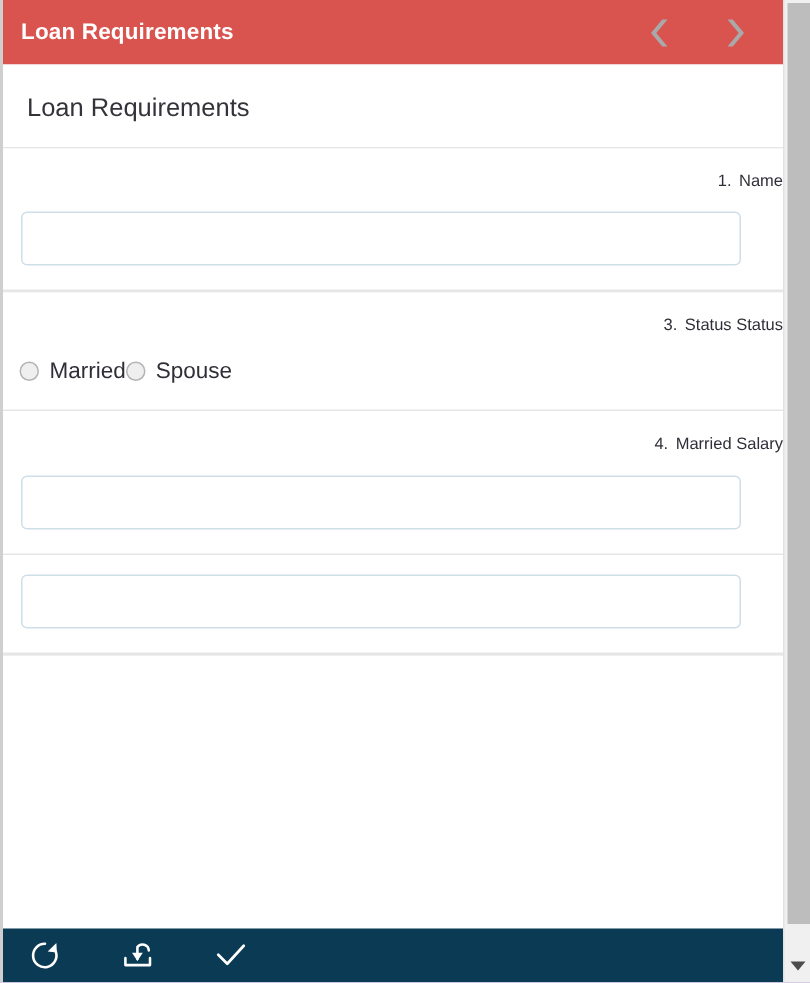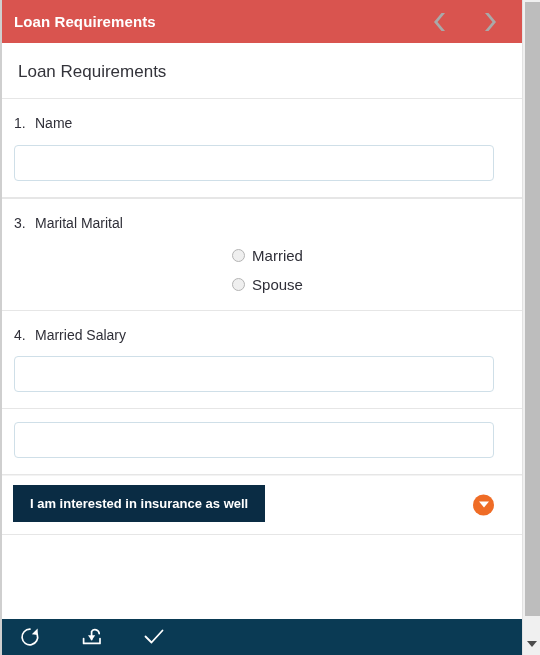--- a/index.html
+++ b/index.html
@@ -86,25 +86,26 @@
   .divider.shadowed {
     box-shadow: 0 1px 0 0 #f3f3f3;
   }
 
   
   .question {
     padding: 0;
     background: #ffffff;
   }
   .q-label {
-    font-size: 14px;
+    font-size: 11px;
     color: #2f2f38;
     padding: 16px 0 0 12px;
     line-height: 1.2;
     white-space: nowrap;
+    text-align: right;
   }
   .q-num { display: inline-block; min-width: 16px; }
   .q-text { margin-left: 5px; }
 
   .q-input-wrap {
     padding: 13px 28px 16px 12px;
   }
   .text-input {
     width: 100%;
     height: 36px;
@@ -116,22 +117,20 @@
     font-size: 14px;
     color: #333;
     padding: 0 8px;
   }
 
   
   .radio-row {
     display: flex;
     align-items: center;
     padding: 16px 0 18px 11px;
-    gap: 14px;
-    flex-direction: column;
   }
   .radio-option {
     display: flex;
     align-items: center;
     gap: 7px;
   }
   .radio-dot {
     width: 13px;
     height: 13px;
     border-radius: 50%;
@@ -285,21 +284,21 @@
         <div class="q-input-wrap">
           <input class="text-input" type="text" placeholder="" style="">
         </div>
       </div>
       <div class="divider shadowed"></div>
 
       <div class="divider shadowed"></div>
 
       <div class="question">
         <div class="q-label">
-          <span class="q-num">3.</span><span class="q-text">Marital Marital</span>
+          <span class="q-num">3.</span><span class="q-text">Status Status</span>
         </div>
         <div class="radio-row">
           <label class="radio-option">
             <span class="radio-dot"></span>
             <span class="radio-label">Married</span>
           </label>
           <label class="radio-option">
             <span class="radio-dot"></span>
             <span class="radio-label">Spouse</span>
           </label>
@@ -317,26 +316,20 @@
       </div>
       <div class="divider shadowed"></div>
 
       <div class="question">
         <div class="q-input-wrap">
           <input class="text-input" type="text" placeholder="" style="">
         </div>
       </div>
       <div class="divider shadowed"></div>
 
-      <div class="action-row">
-        <button class="interest-button">I am interested in insurance as well</button>
-        <span class="dropdown-circle">
-          <span class="caret"></span>
-        </span>
-      </div>
       <div class="divider"></div>
 
     </div>
 
     <div class="bottom-toolbar">
 
       <span class="tool-icon">
         <svg width="22" height="22" viewBox="0 0 22 22">
           <path d="M11 3.2 A7.8 7.8 0 1 0 18.2 8.4" fill="none" stroke="#ffffff" stroke-width="1.7" stroke-linecap="round"></path>
           <path d="M18.6 2.6 L18.9 9.0 L12.8 8.3 Z" fill="#ffffff"></path>

